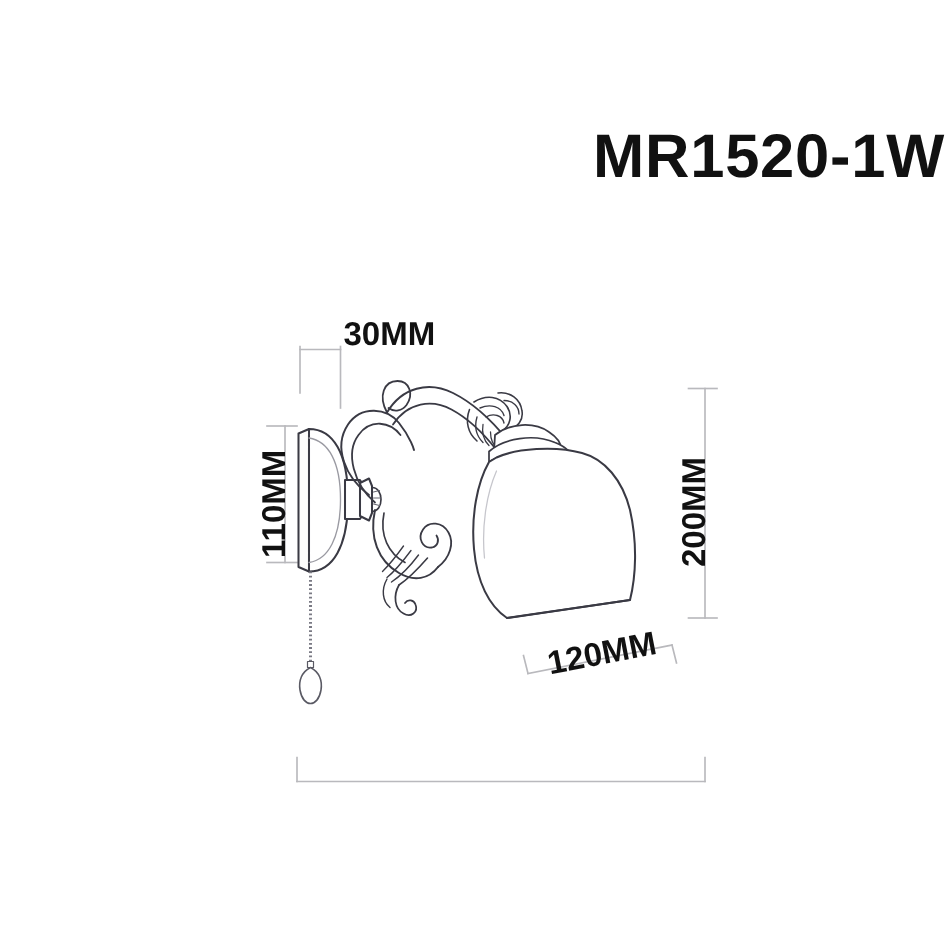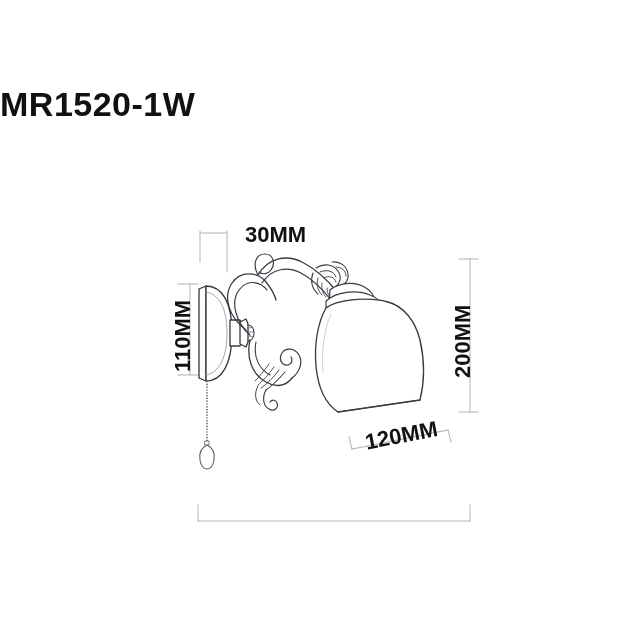--- a/index.html
+++ b/index.html
@@ -20,22 +20,22 @@
     position: relative;
     width: 630px;
     height: 630px;
     background: #ffffff;
   }
   #title {
     position: absolute;
     left: 0;
     top: 84px;
     width: 630px;
-    text-align: left;
-    font-size: 34px;
+    text-align: right;
+    font-size: 41px;
     font-weight: bold;
     letter-spacing: 0.5px;
     color: #111111;
     font-family: "Liberation Sans", sans-serif;
     line-height: 40px;
     white-space: nowrap;
   }
   #drawing {
     position: absolute;
     left: 0;
@@ -47,22 +47,21 @@
     position: absolute;
     font-size: 22px;
     font-weight: bold;
     color: #111111;
     font-family: "Liberation Sans", sans-serif;
     white-space: nowrap;
     line-height: 24px;
   }
   #label-30 {
     left: 229px;
-    top: 223px;
-    margin-left: 16px;
+    top: 211px;
   }
   #label-110 {
     left: 146px;
     top: 286px;
     transform: rotate(-90deg);
     transform-origin: left top;
     
     left: 171px;
     top: 372px;
   }

